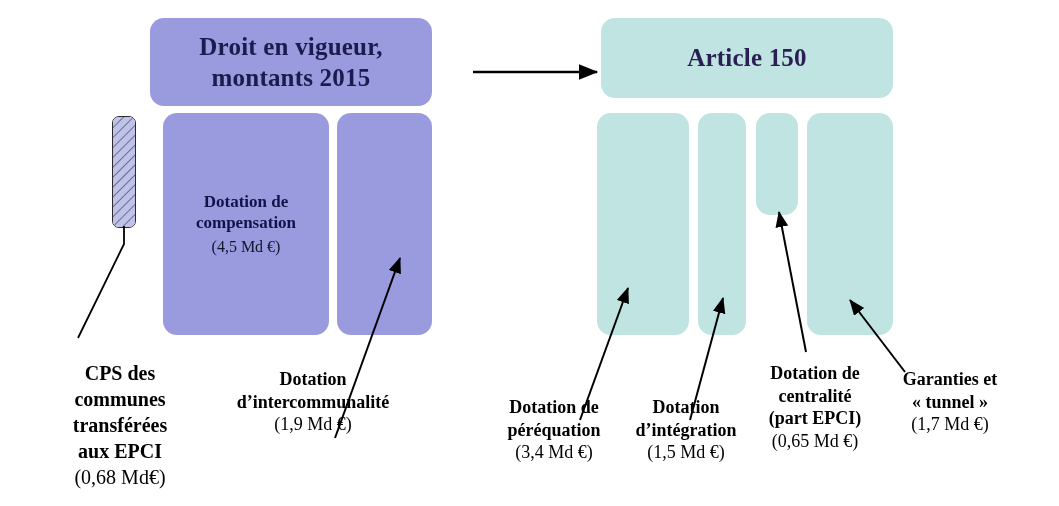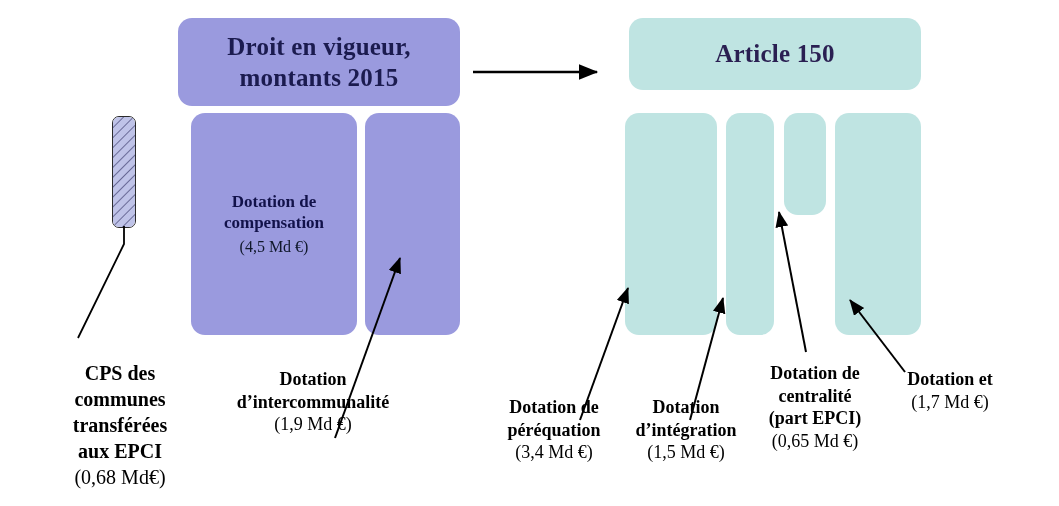--- a/index.html
+++ b/index.html
@@ -20,21 +20,20 @@
   }
   .box {
     position: absolute;
     box-sizing: border-box;
     border-radius: 14px;
     display: flex;
     align-items: center;
     justify-content: center;
     text-align: center;
     line-height: 1.25;
-    margin-left: 28px;
   }
   .purple {
     background: #9a9ade;
   }
   .teal {
     background: #bfe4e2;
   }
   .title-box {
     font-size: 25px;
     font-weight: bold;
@@ -116,21 +115,21 @@
   <div class="box purple inner-label" style="left:163px; top:113px; width:166px; height:222px;">
     <div>
       <div>Dotation de</div>
       <div>compensation</div>
       <span class="amount">(4,5 Md €)</span>
     </div>
   </div>
 
   <div class="box purple" style="left:337px; top:113px; width:95px; height:222px;"></div>
 
-  <div class="box teal title-box title-teal" style="left:601px; top:18px; width:292px; height:72px;justify-content:center;">
+  <div class="box teal title-box title-teal" style="left:601px; top:18px; width:292px; height:80px;justify-content:center;">
     <div>Article 150</div>
   </div>
 
   <div class="box teal" style="left:597px; top:113px; width:92px; height:222px;"></div>
 
   <div class="box teal" style="left:698px; top:113px; width:48px; height:222px;"></div>
 
   <div class="box teal" style="left:756px; top:113px; width:42px; height:102px;"></div>
 
   <div class="box teal" style="left:807px; top:113px; width:86px; height:222px;"></div>
@@ -184,17 +183,18 @@
   </div>
 
   <div class="caption" style="left:750px; top:362px; width:130px;">
     <div>Dotation de</div>
     <div>centralité</div>
     <div>(part EPCI)</div>
     <span class="amt">(0,65 Md €)</span>
   </div>
 
   <div class="caption" style="left:884px; top:368px; width:132px;">
-    <div>Dotation et</div>
+    <div>Garanties et</div>
+    <div>« tunnel »</div>
     <span class="amt">(1,7 Md €)</span>
   </div>
 
 </div>
 
 </body></html>

